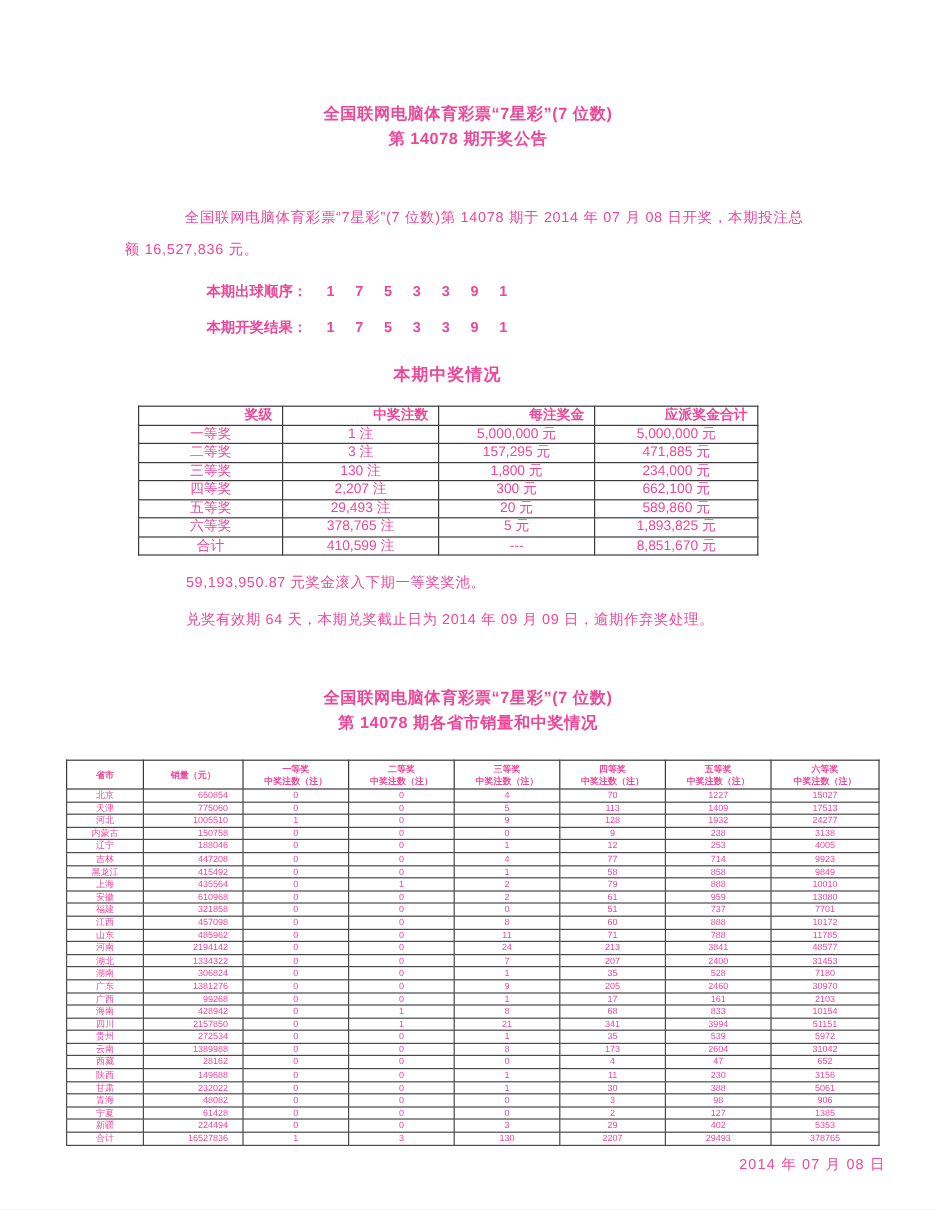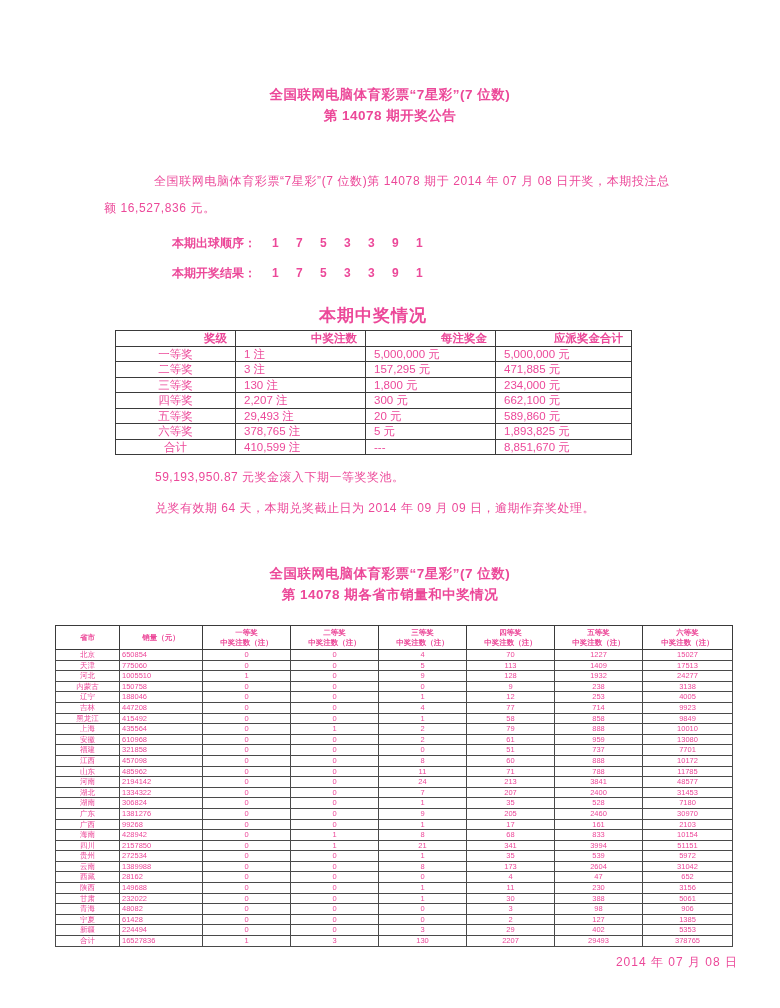--- a/index.html
+++ b/index.html
@@ -14,42 +14,42 @@
     font-size:13.5px;line-height:21px;letter-spacing:0.5px;
   }
   .intro{
     margin:42px 104px 0 104px;font-size:12px;line-height:27px;
     text-indent:50px;letter-spacing:0.6px;
   }
   .draw-line{margin:13px 0 0 172px;font-size:12px;font-weight:bold;}
   .draw-line .digits{margin-left:16px;letter-spacing:7px;font-weight:bold;}
   .prize-section{margin-top:22px;}
   .prize-wrap{margin-left:115px;width:516px;}
-  .prize-title{text-align:center;font-size:17px;font-weight:bold;margin-bottom:3px;letter-spacing:1px;}
+  .prize-title{text-align:center;font-size:14px;font-weight:bold;margin-bottom:16px;letter-spacing:1px;}
   table.prize{width:100%;border-collapse:collapse;font-size:11.5px;table-layout:fixed;}
   table.prize th,table.prize td{border:1px solid #3a3a3a;height:14.5px;line-height:14.5px;padding:0 8px;overflow:hidden;white-space:nowrap;}
   table.prize th{text-align:right;font-weight:bold;}
-  table.prize td{text-align:left;}
+  table.prize td{text-align:center;}
   table.prize td:first-child{text-align:center;}
   .note{margin:14px 0 0 155px;font-size:12px;letter-spacing:0.5px;}
   .section2-title{
     margin-top:46px;text-align:center;font-weight:bold;
     font-size:13.5px;line-height:21px;letter-spacing:0.5px;
   }
   .province-wrap{margin:20px 0 0 55px;width:677px;}
   table.province{width:100%;border-collapse:collapse;font-size:7.5px;table-layout:fixed;}
   table.province th{
     border:1px solid #3a3a3a;font-weight:bold;text-align:center;
     line-height:9.5px;padding:2px 0;font-size:7.5px;
   }
   table.province td{
     border:1px solid #4a4a4a;height:9.6px;line-height:9.6px;
     padding:0 2px;text-align:center;overflow:hidden;white-space:nowrap;
   }
-  table.province td:nth-child(2){text-align:left;padding-right:12px;}
+  table.province td:nth-child(2){text-align:right;padding-right:12px;}
   .footer-date{text-align:right;margin:7px 42px 0 0;font-size:12px;letter-spacing:1px;padding-left:24px;}
 </style>
 </head>
 <body>
 
 <div class="page">
 
   <div class="doc-title">
     <div>全国联网电脑体育彩票“7星彩”(7 位数)</div>
     <div>第 14078 期开奖公告</div>

